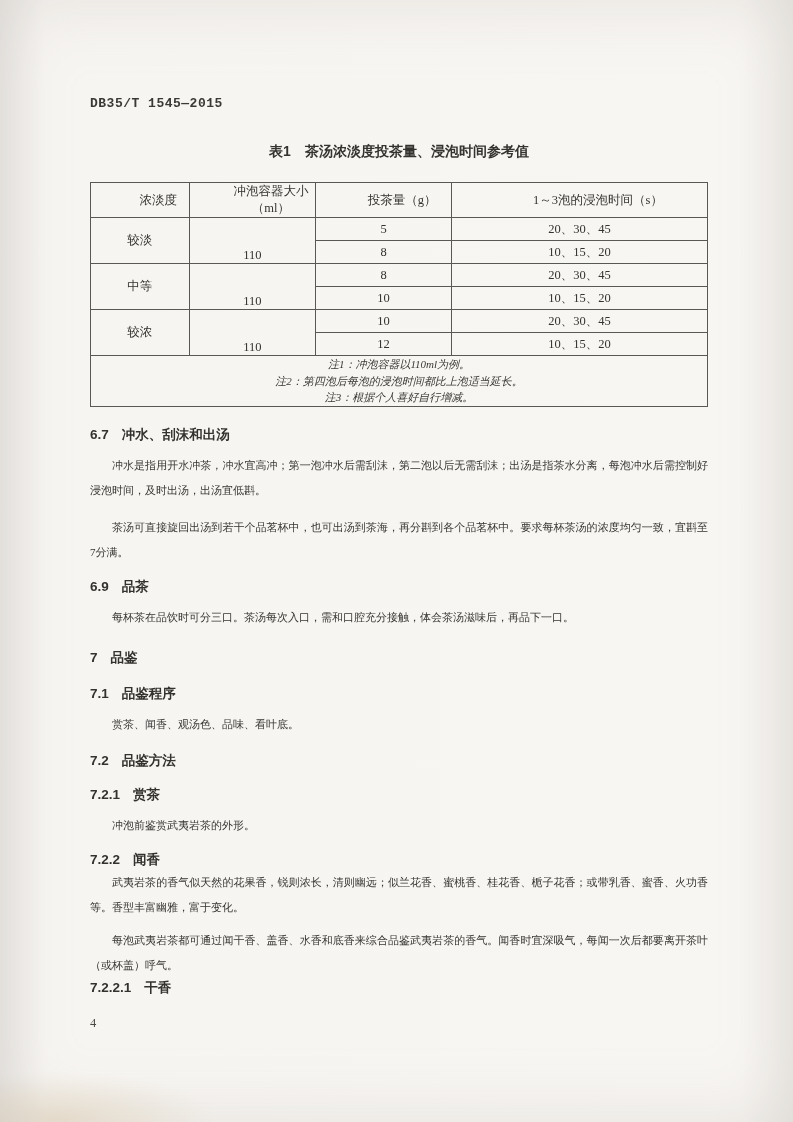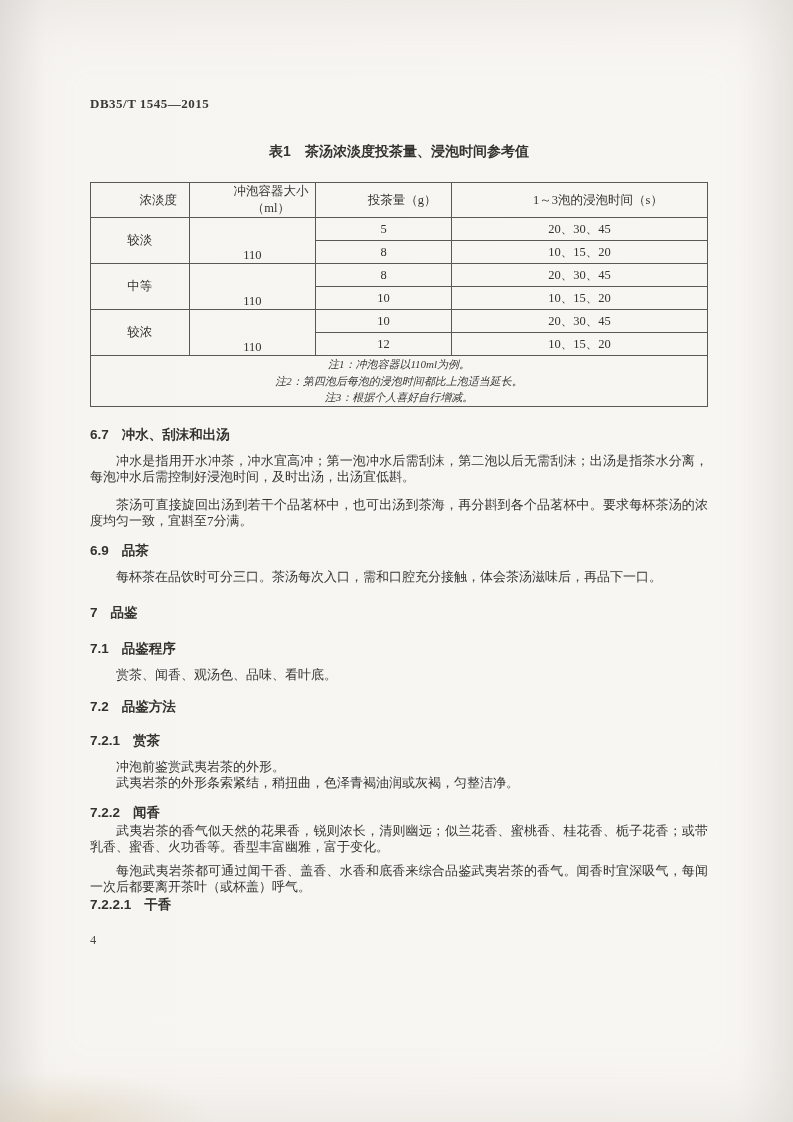--- a/index.html
+++ b/index.html
@@ -19,21 +19,21 @@
     color: #2e2d2b;
   }
   .content {
     position: absolute;
     left: 90px;
     top: 0;
     width: 618px;
   }
   .std-num {
     margin-top: 96px;
-    font-family: Liberation Serif, serif;
+    font-family: Liberation Mono, monospace;
     font-size: 13px;
     font-weight: bold;
     letter-spacing: 0.5px;
     color: #3a3936;
     line-height: 16px;
   }
   .tbl-caption {
     margin-top: 30px;
     text-align: center;
     font-family: "Liberation Sans", "DejaVu Sans", sans-serif;
@@ -75,22 +75,22 @@
     font-family: "Liberation Sans", "DejaVu Sans", sans-serif;
     font-weight: bold;
     font-size: 13.5px;
     line-height: 20px;
     color: #33322f;
   }
   .sec-h .sec-num { margin-right: 13px; }
   p.body-p {
     margin: 8px 0 0 0;
     text-indent: 2em;
-    font-size: 13px;
-    line-height: 16px;
+    font-size: 11px;
+    line-height: 25px;
     color: #363532;
     text-align: justify;
   }
   .mt26 { margin-top: 18px; }
   .mt16 { margin-top: 16px; }
   .mt14 { margin-top: 14px; }
   .mt12 { margin-top: 12px; }
   .mt8  { }
   .page-num {
     margin-top: 18px;
@@ -210,21 +210,20 @@
       <div class="sec-h">
         <span class="sec-num">7.2</span><span>品鉴方法</span>
       </div>
     </div>
 
     <div class="sec mt14">
       <div class="sec-h">
         <span class="sec-num">7.2.1</span><span>赏茶</span>
       </div>
       <p class="body-p">冲泡前鉴赏武夷岩茶的外形。</p>
-      <p class="body-p" style="margin-top:0;">武夷岩茶的外形条索紧结，稍扭曲，色泽青褐油润或灰褐，匀整洁净。</p>
     </div>
 
     <div class="sec mt12">
       <div class="sec-h">
         <span class="sec-num">7.2.2</span><span>闻香</span>
       </div>
       <p class="body-p" style="margin-top:0;">武夷岩茶的香气似天然的花果香，锐则浓长，清则幽远；似兰花香、蜜桃香、桂花香、栀子花香；或带乳香、蜜香、火功香等。香型丰富幽雅，富于变化。</p>
       <p class="body-p">每泡武夷岩茶都可通过闻干香、盖香、水香和底香来综合品鉴武夷岩茶的香气。闻香时宜深吸气，每闻一次后都要离开茶叶（或杯盖）呼气。</p>
     </div>
 

